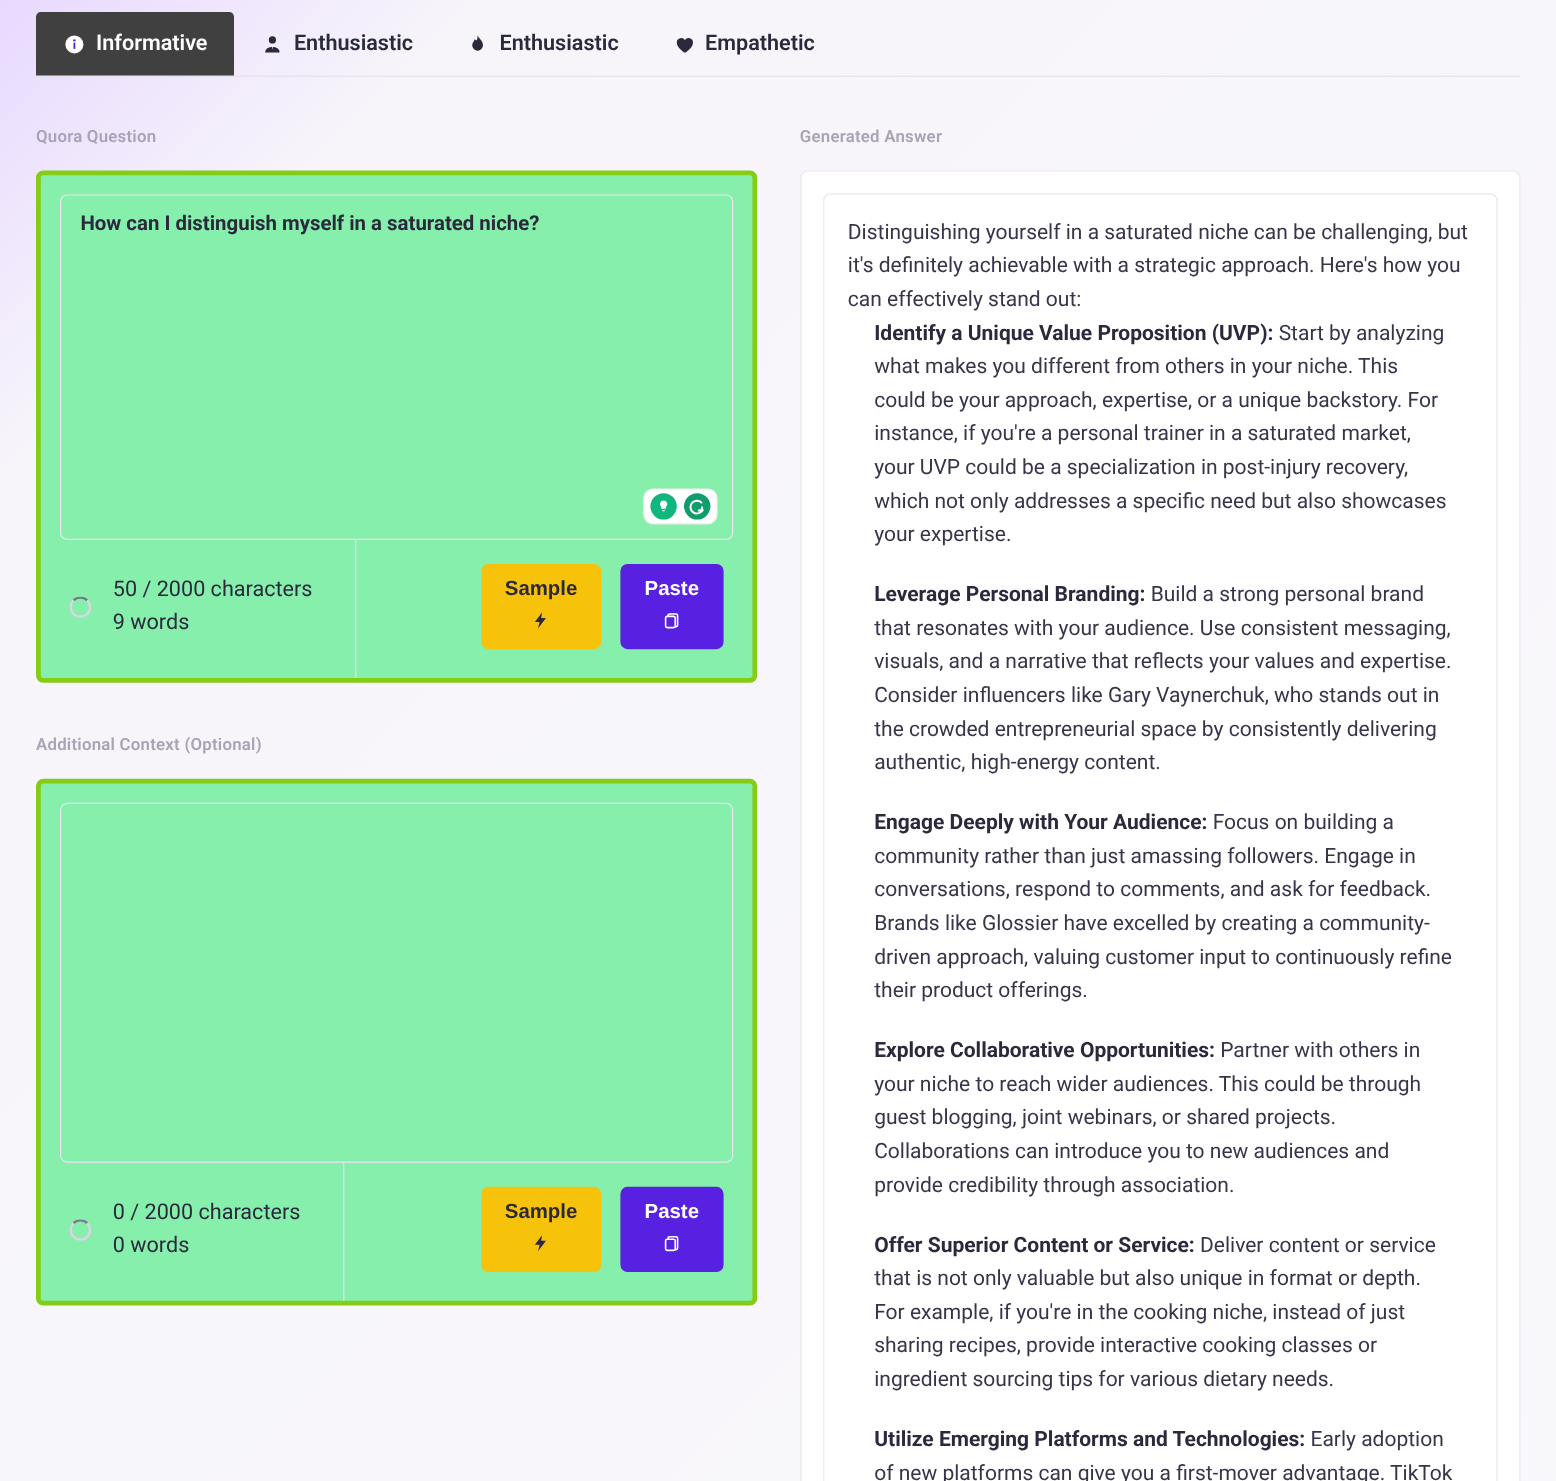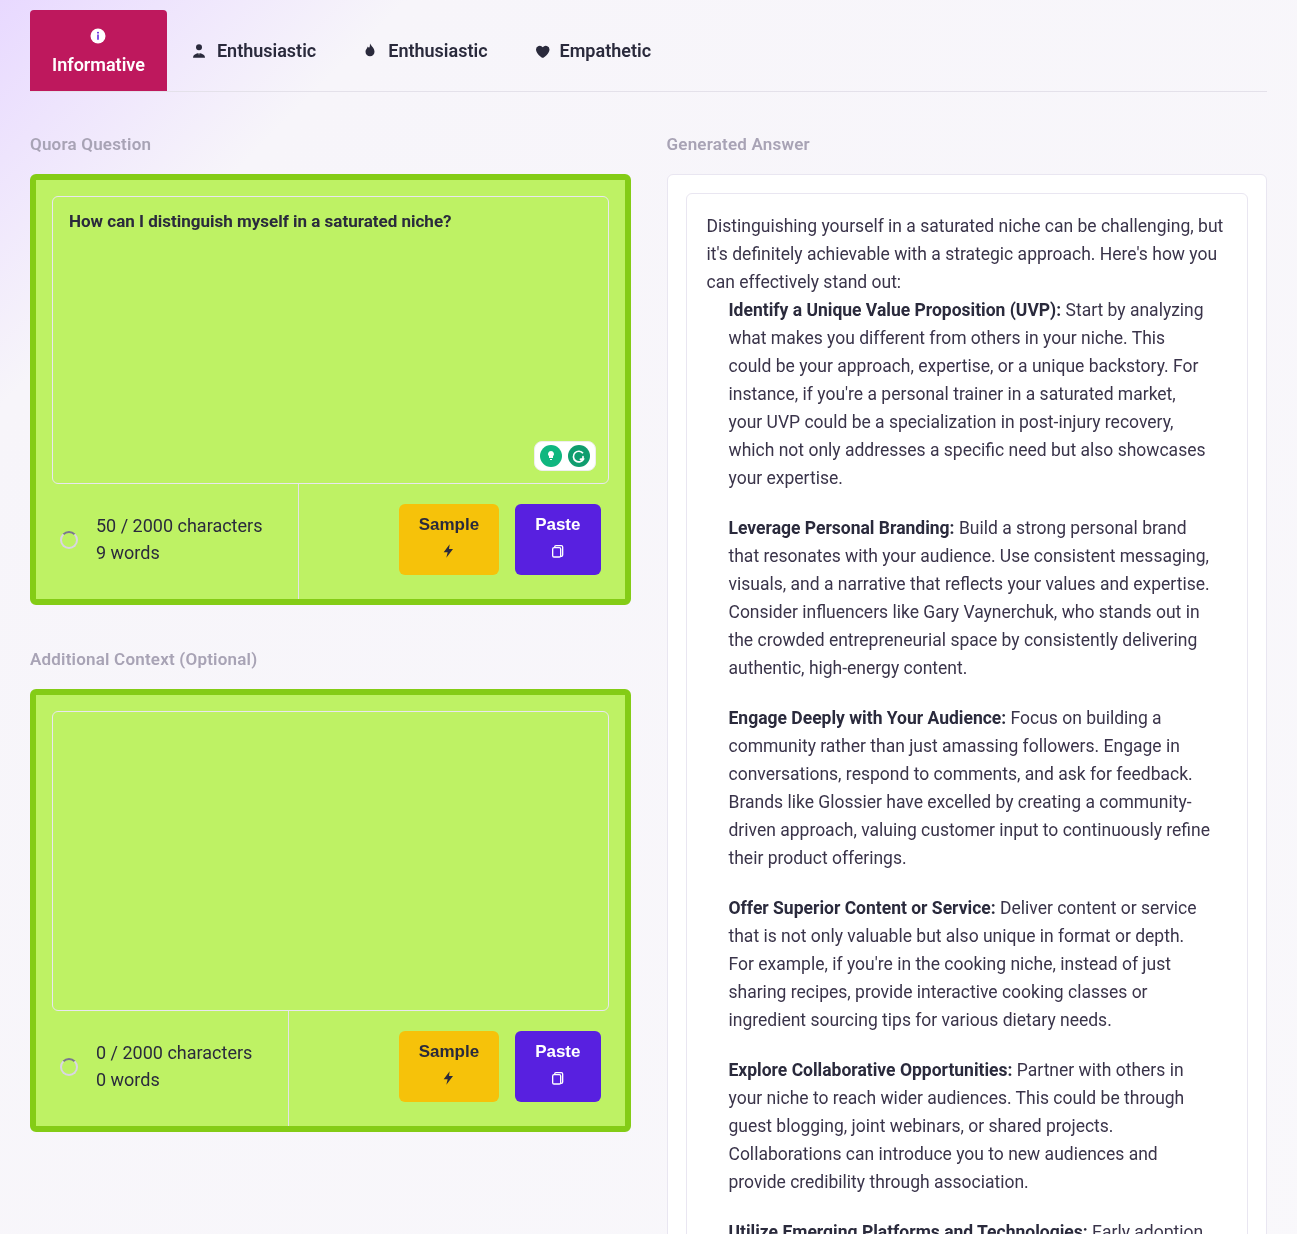--- a/index.html
+++ b/index.html
@@ -21,44 +21,43 @@
   align-items: center;
   gap: 8px;
   padding: 16px 22px;
   font-size: 18px;
   font-weight: 600;
   color: #2a2a3c;
   cursor: pointer;
   border-radius: 4px 4px 0 0;
 }
 .tab.active {
-  background: #be185d;
+  background: #404040;
   color: #fff;
-  flex-direction: column;
 }
 .tab .icon { display: inline-flex; width: 20px; height: 20px; align-items: center; justify-content: center; }
 .columns {
   display: flex;
   gap: 36px;
   margin-top: 42px;
 }
 .col {
   flex: 1;
   min-width: 0;
 }
 .section-label {
-  font-size: 17px;
+  font-size: 14px;
   font-weight: 600;
   color: #a8a3b5;
   margin-bottom: 20px;
   letter-spacing: .2px;
 }
 .card {
-  background: #bef264;
-  border: 6px solid #84cc16;
+  background: #86efac;
+  border: 4px solid #84cc16;
   border-radius: 6px;
   padding: 16px 16px 0 16px;
 }
 .textarea-wrap {
   border: 1px solid #e9e6f1;
   border-radius: 6px;
   min-height: 288px;
   padding: 14px 16px;
   position: relative;
   font-size: 17px;
@@ -265,20 +264,20 @@
 
   <div class="col">
     <div class="section-label">Generated Answer</div>
     <div class="right-card">
       <div class="answer-inner">
         <p class="answer-intro">Distinguishing yourself in a saturated niche can be challenging, but it's definitely achievable with a strategic approach. Here's how you can effectively stand out:</p>
         <div id="answer-list">
             <p class="answer-item"><span class="lead">Identify a Unique Value Proposition (UVP):</span><span> Start by analyzing what makes you different from others in your niche. This could be your approach, expertise, or a unique backstory. For instance, if you're a personal trainer in a saturated market, your UVP could be a specialization in post-injury recovery, which not only addresses a specific need but also showcases your expertise.</span></p>
             <p class="answer-item"><span class="lead">Leverage Personal Branding:</span><span> Build a strong personal brand that resonates with your audience. Use consistent messaging, visuals, and a narrative that reflects your values and expertise. Consider influencers like Gary Vaynerchuk, who stands out in the crowded entrepreneurial space by consistently delivering authentic, high-energy content.</span></p>
             <p class="answer-item"><span class="lead">Engage Deeply with Your Audience:</span><span> Focus on building a community rather than just amassing followers. Engage in conversations, respond to comments, and ask for feedback. Brands like Glossier have excelled by creating a community-driven approach, valuing customer input to continuously refine their product offerings.</span></p>
+            <p class="answer-item"><span class="lead">Explore Collaborative Opportunities:</span><span> Partner with others in your niche to reach wider audiences. This could be through guest blogging, joint webinars, or shared projects. Collaborations can introduce you to new audiences and provide credibility through association.</span></p>
             <p class="answer-item"><span class="lead">Offer Superior Content or Service:</span><span> Deliver content or service that is not only valuable but also unique in format or depth. For example, if you're in the cooking niche, instead of just sharing recipes, provide interactive cooking classes or ingredient sourcing tips for various dietary needs.</span></p>
-            <p class="answer-item"><span class="lead">Explore Collaborative Opportunities:</span><span> Partner with others in your niche to reach wider audiences. This could be through guest blogging, joint webinars, or shared projects. Collaborations can introduce you to new audiences and provide credibility through association.</span></p>
             <p class="answer-item"><span class="lead">Utilize Emerging Platforms and Technologies:</span><span> Early adoption of new platforms can give you a first-mover advantage. TikTok creators like the Charli D'Amelio, for instance, gained rapid popularity by tapping into the platform early and consistently creating engaging content.</span></p>
           </div>
       </div>
     </div>
   </div>
 </div>
 
 </body></html>

